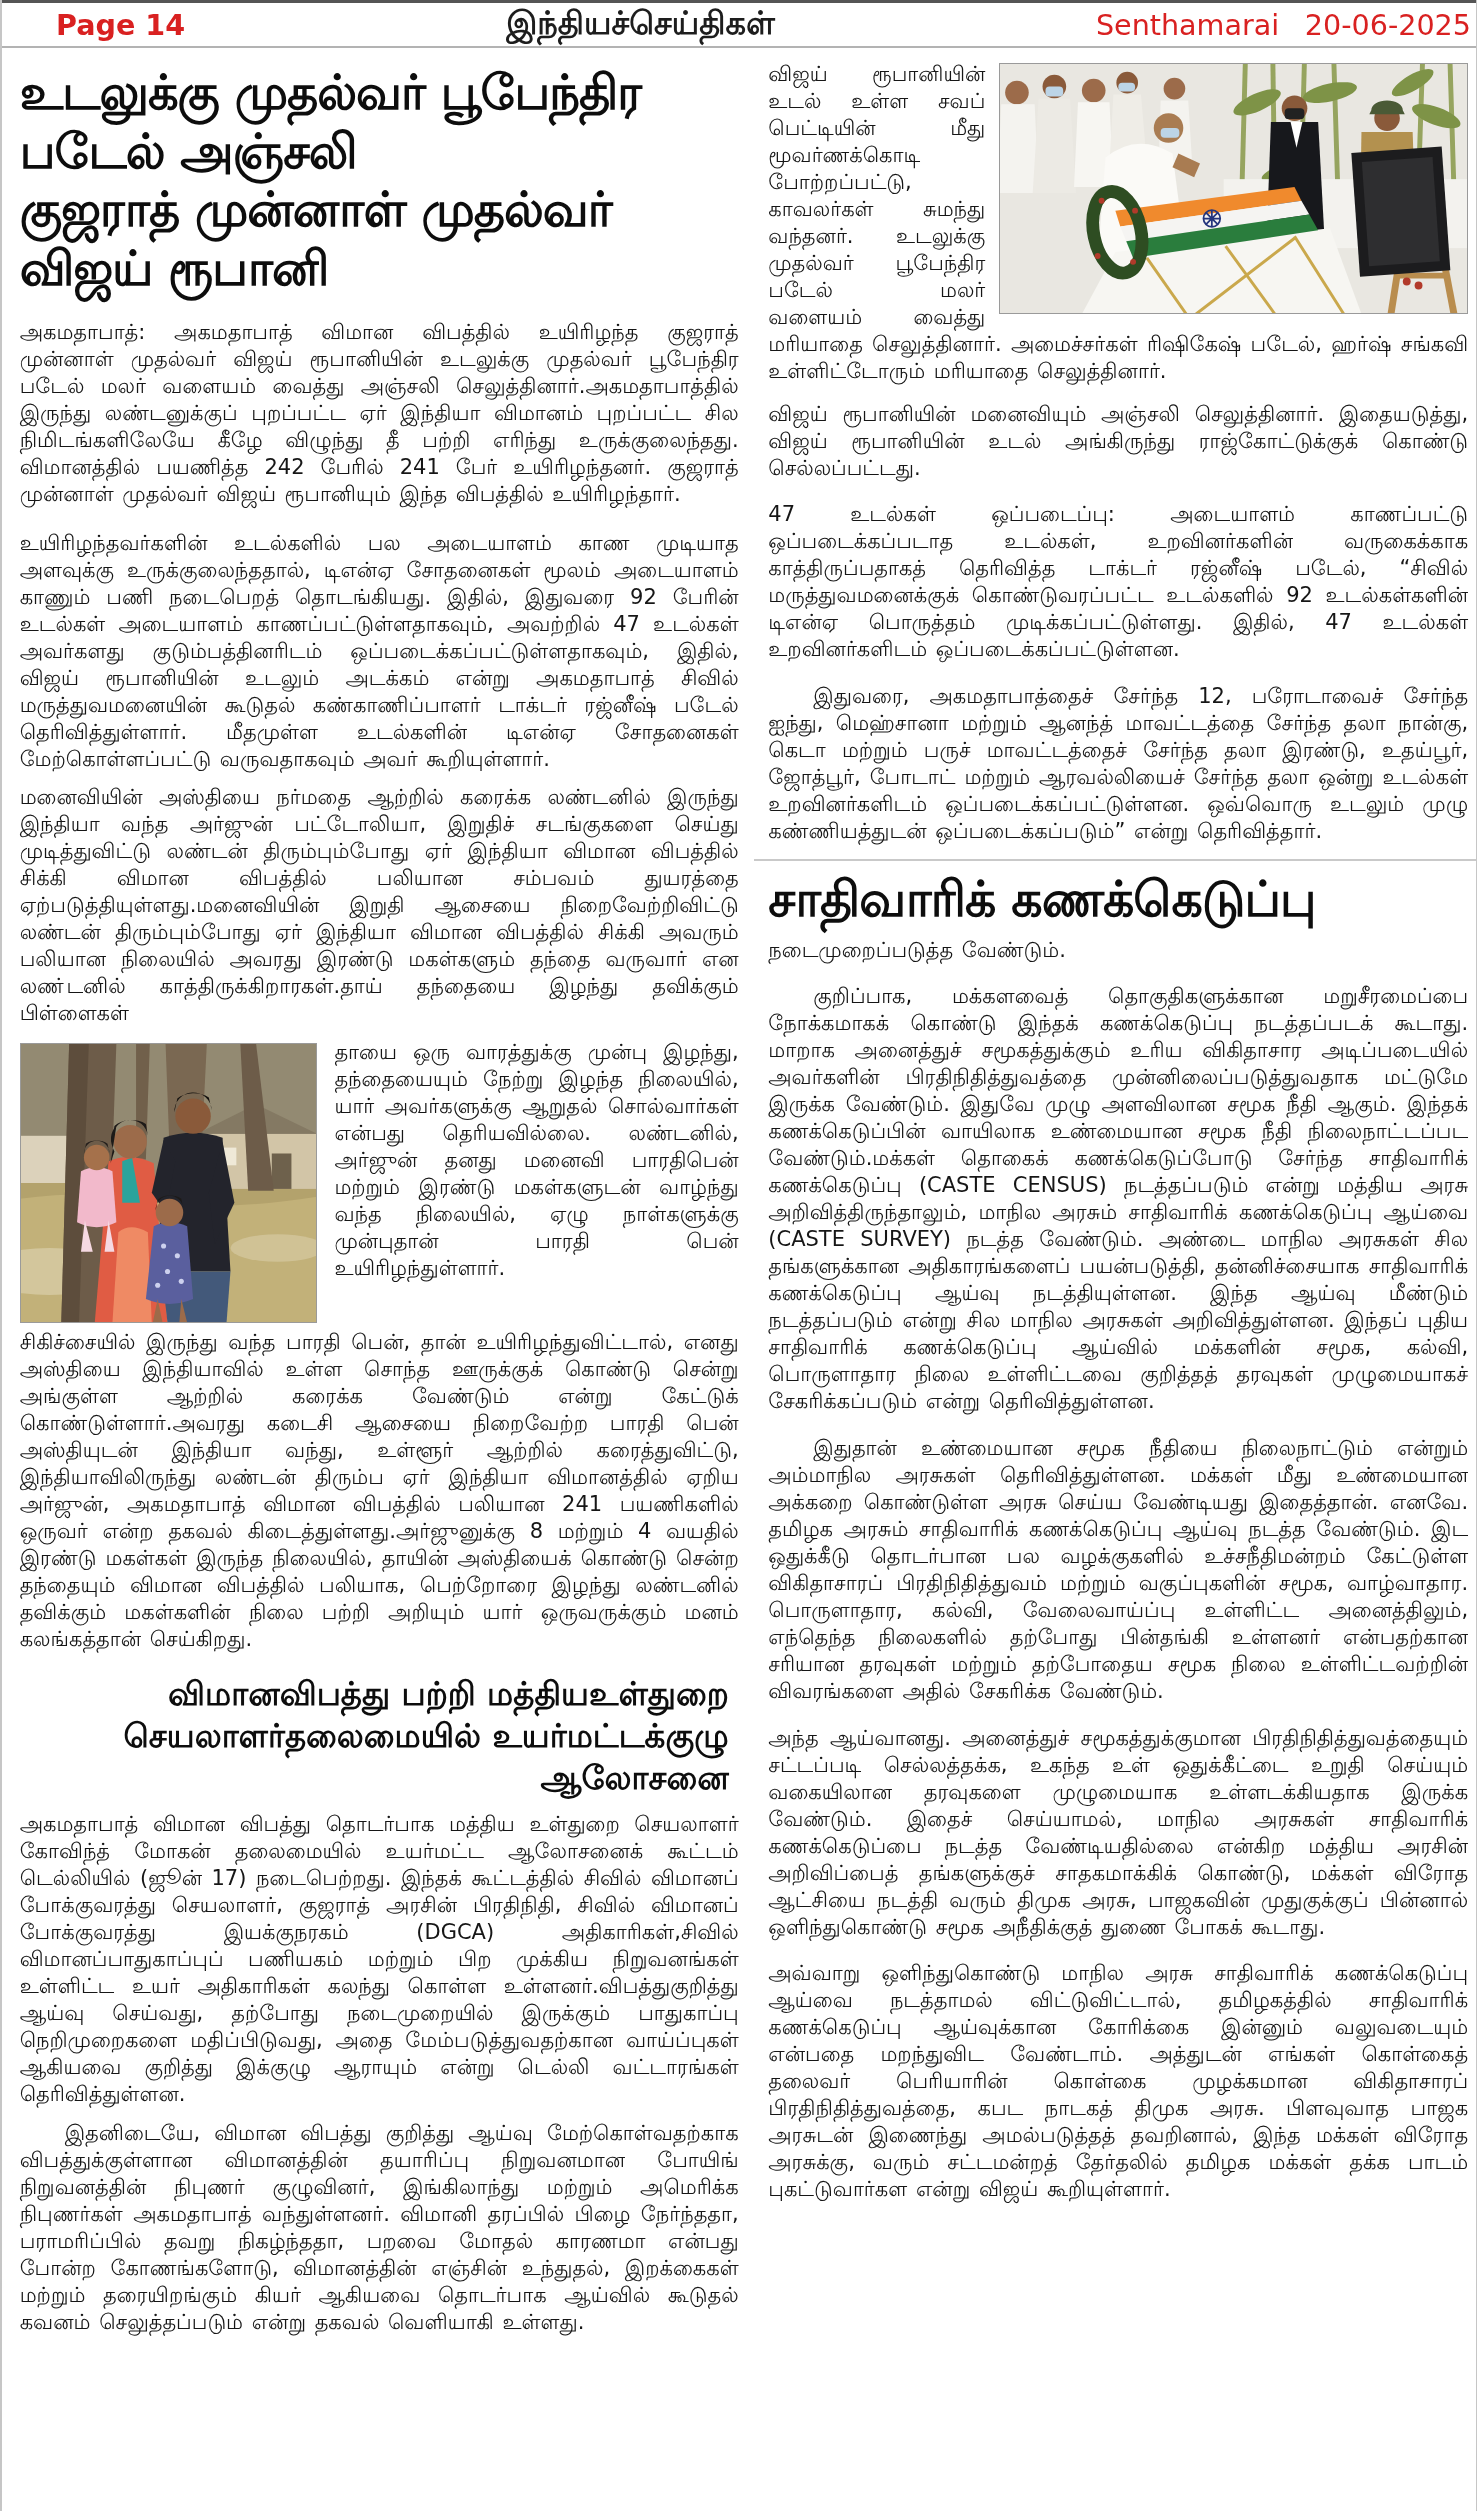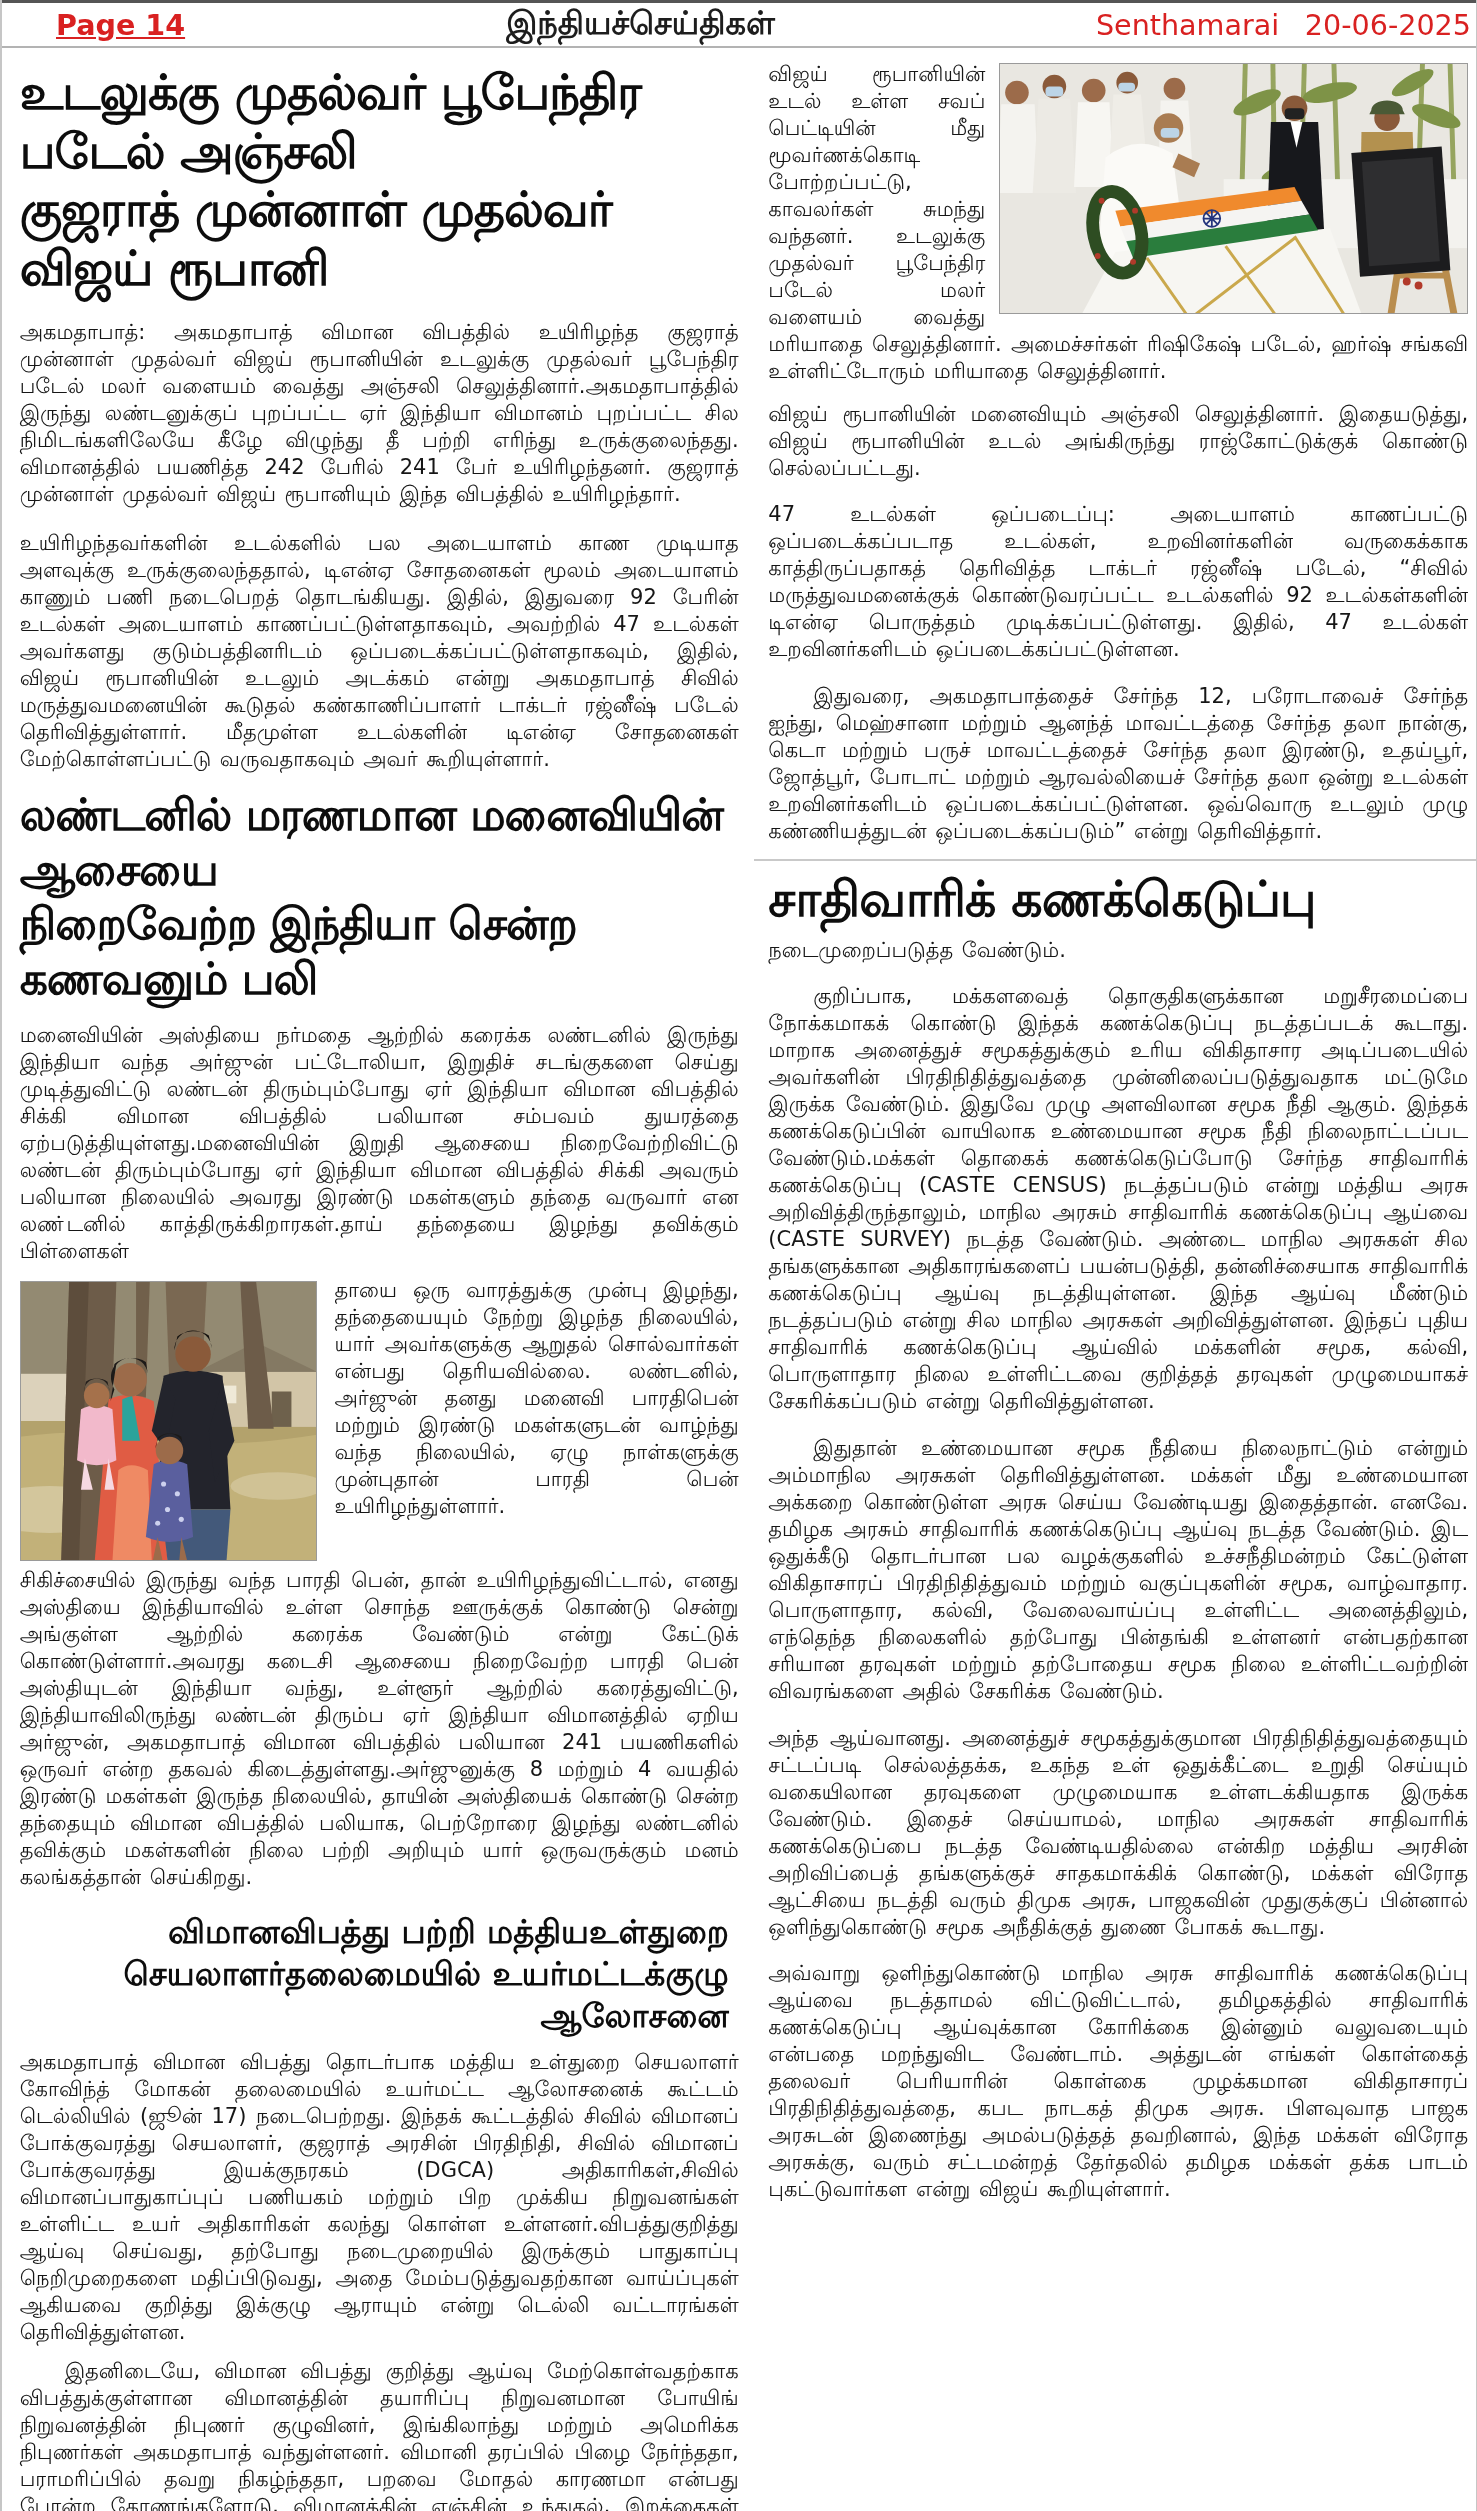--- a/index.html
+++ b/index.html
@@ -8,21 +8,21 @@
     margin:0 auto;overflow:hidden;box-sizing:border-box;
     border-left:2px solid #c6c6c6;border-right:2px solid #c6c6c6;
     font-family:"DejaVu Sans",sans-serif;color:#161616;
   }
   .topline{position:absolute;top:0;left:0;right:0;height:3px;background:#555;}
   .masthead{
     position:absolute;top:3px;left:0;right:0;height:43px;
     display:flex;align-items:center;border-bottom:2px solid #b3b3b3;
     background:#fff;
   }
-  .page-num{color:#d92121;font-size:28.6px;font-weight:bold;margin-left:54px;white-space:nowrap;text-decoration:underline;}
+  .page-num{color:#d92121;font-size:28.6px;font-weight:bold;margin-left:54px;white-space:nowrap;}
   .center-title{flex:1;text-align:center;font-size:32px;color:#1d1d1d;font-weight:bold;}
   .brand-date{color:#d92121;font-size:28.6px;font-weight:normal;margin-right:5px;white-space:nowrap;}
   .brand-date .sp{display:inline-block;width:25.6px;}
   .content{position:absolute;top:61px;left:17.7px;right:7.9px;bottom:0;display:flex;gap:29.6px;}
   .col{box-sizing:border-box;}
   .col-left{width:719px;flex:none;}
   .col-right{flex:1;min-width:0;}
   h1,h2,h3{margin:0;font-weight:800;color:#0d0d0d;}
   .hl-line{display:block;}
   .hl-a1{font-size:48px;line-height:1.22;letter-spacing:-1px;margin:2px 0 21.7px;}
@@ -57,24 +57,20 @@
 
     <div class="col col-left">
 
       <h1 class="hl-a1">
         <span class="hl-line">உடலுக்கு முதல்வர் பூபேந்திர படேல் அஞ்சலி</span>
         <span class="hl-line">குஜராத் முன்னாள் முதல்வர் விஜய் ரூபானி</span>
       </h1>
       <p class="body">அகமதாபாத்: அகமதாபாத் விமான விபத்தில் உயிரிழந்த குஜராத் முன்னாள் முதல்வர் விஜய் ரூபானியின் உடலுக்கு முதல்வர் பூபேந்திர படேல் மலர் வளையம் வைத்து அஞ்சலி செலுத்தினார்.அகமதாபாத்தில் இருந்து லண்டனுக்குப் புறப்பட்ட ஏர் இந்தியா விமானம் புறப்பட்ட சில நிமிடங்களிலேயே கீழே விழுந்து தீ பற்றி எரிந்து உருக்குலைந்தது. விமானத்தில் பயணித்த 242 பேரில் 241 பேர் உயிரிழந்தனர். குஜராத் முன்னாள் முதல்வர் விஜய் ரூபானியும் இந்த விபத்தில் உயிரிழந்தார்.</p>
       <p class="body" style="margin-top:21.7px;">உயிரிழந்தவர்களின் உடல்களில் பல அடையாளம் காண முடியாத அளவுக்கு உருக்குலைந்ததால், டிஎன்ஏ சோதனைகள் மூலம் அடையாளம் காணும் பணி நடைபெறத் தொடங்கியது. இதில், இதுவரை 92 பேரின் உடல்கள் அடையாளம் காணப்பட்டுள்ளதாகவும், அவற்றில் 47 உடல்கள் அவர்களது குடும்பத்தினரிடம் ஒப்படைக்கப்பட்டுள்ளதாகவும், இதில், விஜய் ரூபானியின் உடலும் அடக்கம் என்று அகமதாபாத் சிவில் மருத்துவமனையின் கூடுதல் கண்காணிப்பாளர் டாக்டர் ரஜ்னீஷ் படேல் தெரிவித்துள்ளார். மீதமுள்ள உடல்களின் டிஎன்ஏ சோதனைகள் மேற்கொள்ளப்பட்டு வருவதாகவும் அவர் கூறியுள்ளார்.</p>
 
-      <h2 class="hl-a2">
-        <span class="hl-line">லண்டனில் மரணமான மனைவியின் ஆசையை</span>
-        <span class="hl-line">நிறைவேற்ற இந்தியா சென்ற கணவனும் பலி</span>
-      </h2>
       <p class="body">மனைவியின் அஸ்தியை நர்மதை ஆற்றில் கரைக்க லண்டனில் இருந்து இந்தியா வந்த அர்ஜுன் பட்டோலியா, இறுதிச் சடங்குகளை செய்து முடித்துவிட்டு லண்டன் திரும்பும்போது ஏர் இந்தியா விமான விபத்தில் சிக்கி விமான விபத்தில் பலியான சம்பவம் துயரத்தை ஏற்படுத்தியுள்ளது.மனைவியின் இறுதி ஆசையை நிறைவேற்றிவிட்டு லண்டன் திரும்பும்போது ஏர் இந்தியா விமான விபத்தில் சிக்கி அவரும் பலியான நிலையில் அவரது இரண்டு மகள்களும் தந்தை வருவார் என லண‌்டனில் காத்திருக்கிறாரகள்.தாய் தந்தையை இழந்து தவிக்கும் பிள்ளைகள்</p>
 
       <div>
         <div class="fig-left photo-frame">
           <svg viewBox="0 0 302 284" role="img" aria-label="அர்ஜுன் பட்டோலியா குடும்பப் புகைப்படம்">
             <rect width="302" height="284" fill="#938a72"></rect>
             <rect y="138" width="302" height="146" fill="#b3a26c"></rect>
             <path d="M0 158 Q80 148 140 160 T302 156 V284 H0 Z" fill="#c2b179"></path>
             <ellipse cx="30" cy="232" rx="72" ry="24" fill="#d8cda8" opacity="0.75"></ellipse>
             <ellipse cx="262" cy="208" rx="48" ry="14" fill="#d8cda8" opacity="0.6"></ellipse>

